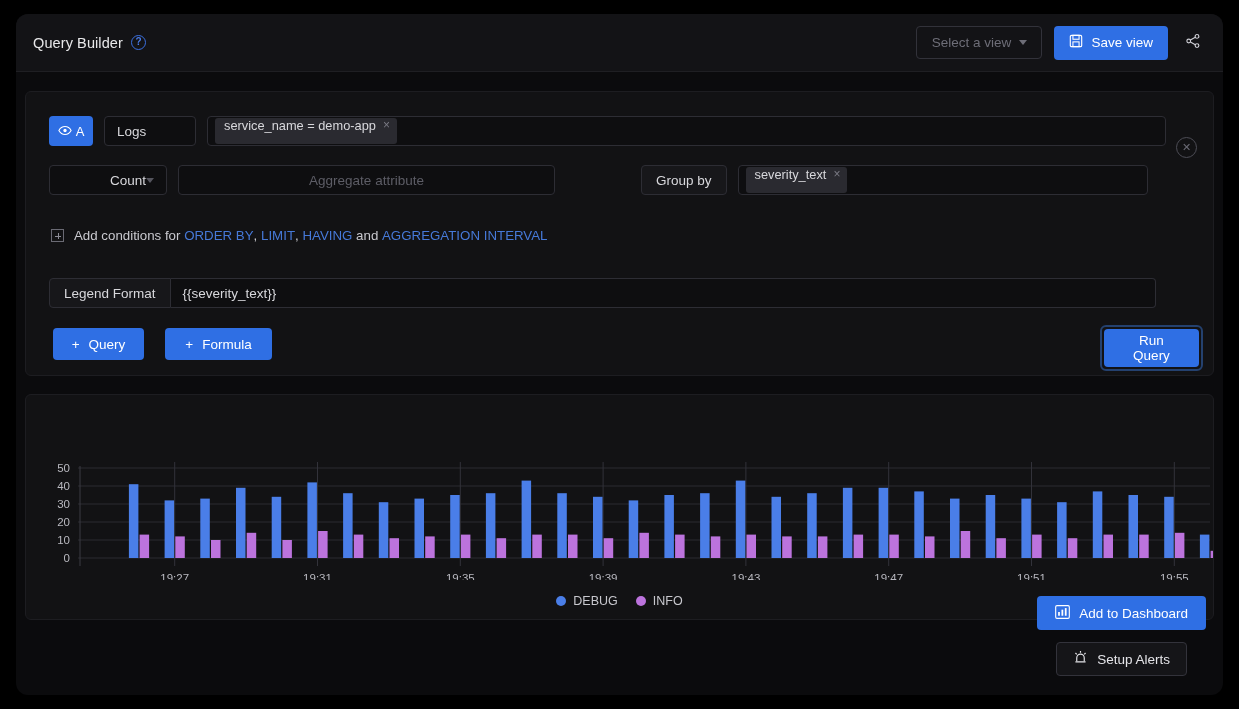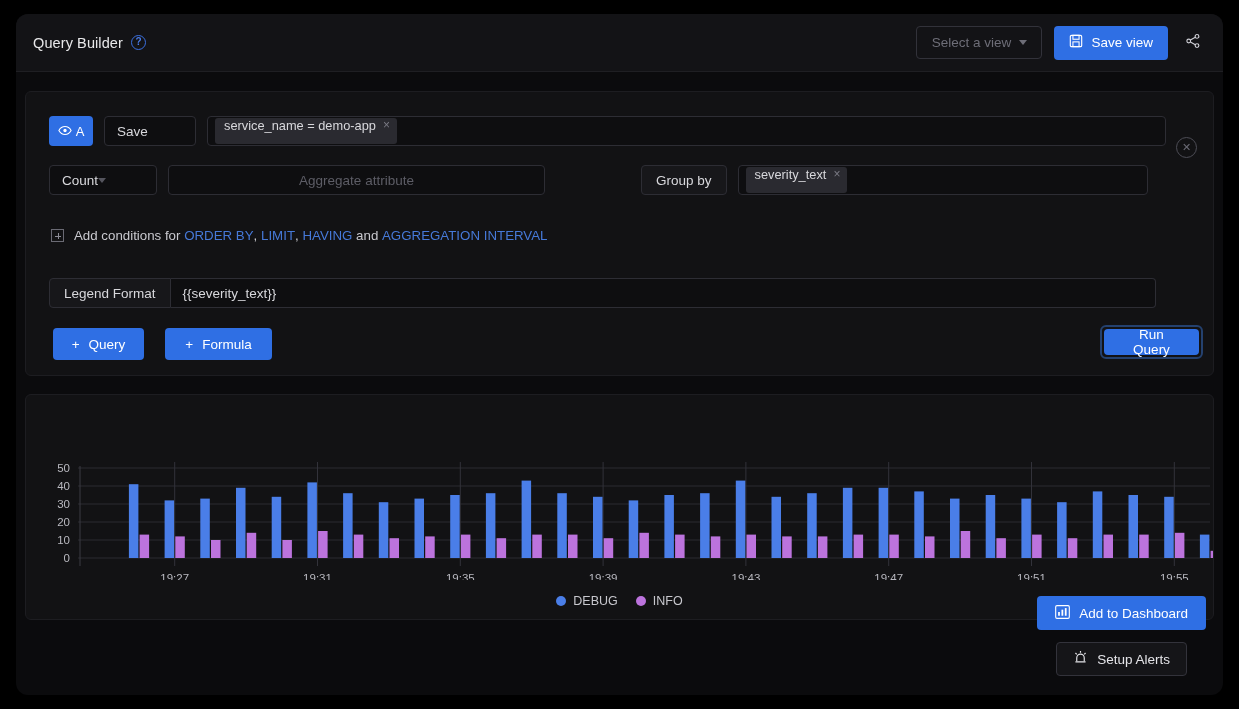--- a/index.html
+++ b/index.html
@@ -205,33 +205,33 @@
       <div class="badge-a">
         <span>
           <svg width="14" height="11" viewBox="0 0 16 11" fill="none">
             <path d="M1 5.5C2.7 2.4 5.2 1 8 1s5.3 1.4 7 4.5C13.3 8.6 10.8 10 8 10S2.7 8.6 1 5.5Z" stroke="#fff" stroke-width="1.2"></path>
             <circle cx="8" cy="5.5" r="1.9" fill="#fff"></circle>
           </svg>
         </span>
         <span>A</span>
       </div>
       <div class="field" style="margin-left:11px;width:92px;">
-        <span>Save</span>
+        <span>Logs</span>
       </div>
       <div class="field" style="margin-left:11px;width:959px;padding-left:7px;">
         <span class="chip">
           <span>service_name = demo-app</span>
           <span class="x">×</span>
         </span>
       </div>
     </div>
     <div class="circle-x" style="position:absolute;left:1150px;top:45px;">✕</div>
 
     <div class="row" style="position:absolute;left:23px;top:73px;">
-      <div class="field" style="width:108px;justify-content:flex-start;">
+      <div class="field" style="width:118px;justify-content:flex-end;">
         <span>Count</span>
         <span class="chev" style="border-top-color:#55555e;"></span>
       </div>
       <div class="field ph" style="margin-left:11px;width:377px;">
         <span>Aggregate attribute</span>
       </div>
     </div>
 
     <div class="row" style="position:absolute;left:615px;top:73px;">
       <div class="label-box">
@@ -274,21 +274,21 @@
     <button class="btn-blue" style="position:absolute;left:27px;top:236px;width:91px;">
       <span>+</span>
       <span>Query</span>
     </button>
     <button class="btn-blue" style="position:absolute;left:139px;top:236px;width:107px;">
       <span>+</span>
       <span>Formula</span>
     </button>
 
     <div class="run-wrap" style="position:absolute;left:1074px;top:233px;">
-      <button class="btn-blue" style="width:95px;height:26px;">
+      <button class="btn-blue" style="width:95px;height:38px;">
         <span>Run Query</span>
       </button>
     </div>
   </div>
 
   <div class="panel chart-panel">
     <svg class="chart-svg" id="chart" width="1187" height="185">
         <line x1="52" y1="163" x2="1184" y2="163" stroke="#2a2a30" stroke-width="1"></line>
         <text x="44" y="167" fill="#b9b9c0" font-size="11.5" text-anchor="end" font-family="&quot;Liberation Sans&quot;, sans-serif">0</text>
         <line x1="52" y1="145" x2="1184" y2="145" stroke="#2a2a30" stroke-width="1"></line>

